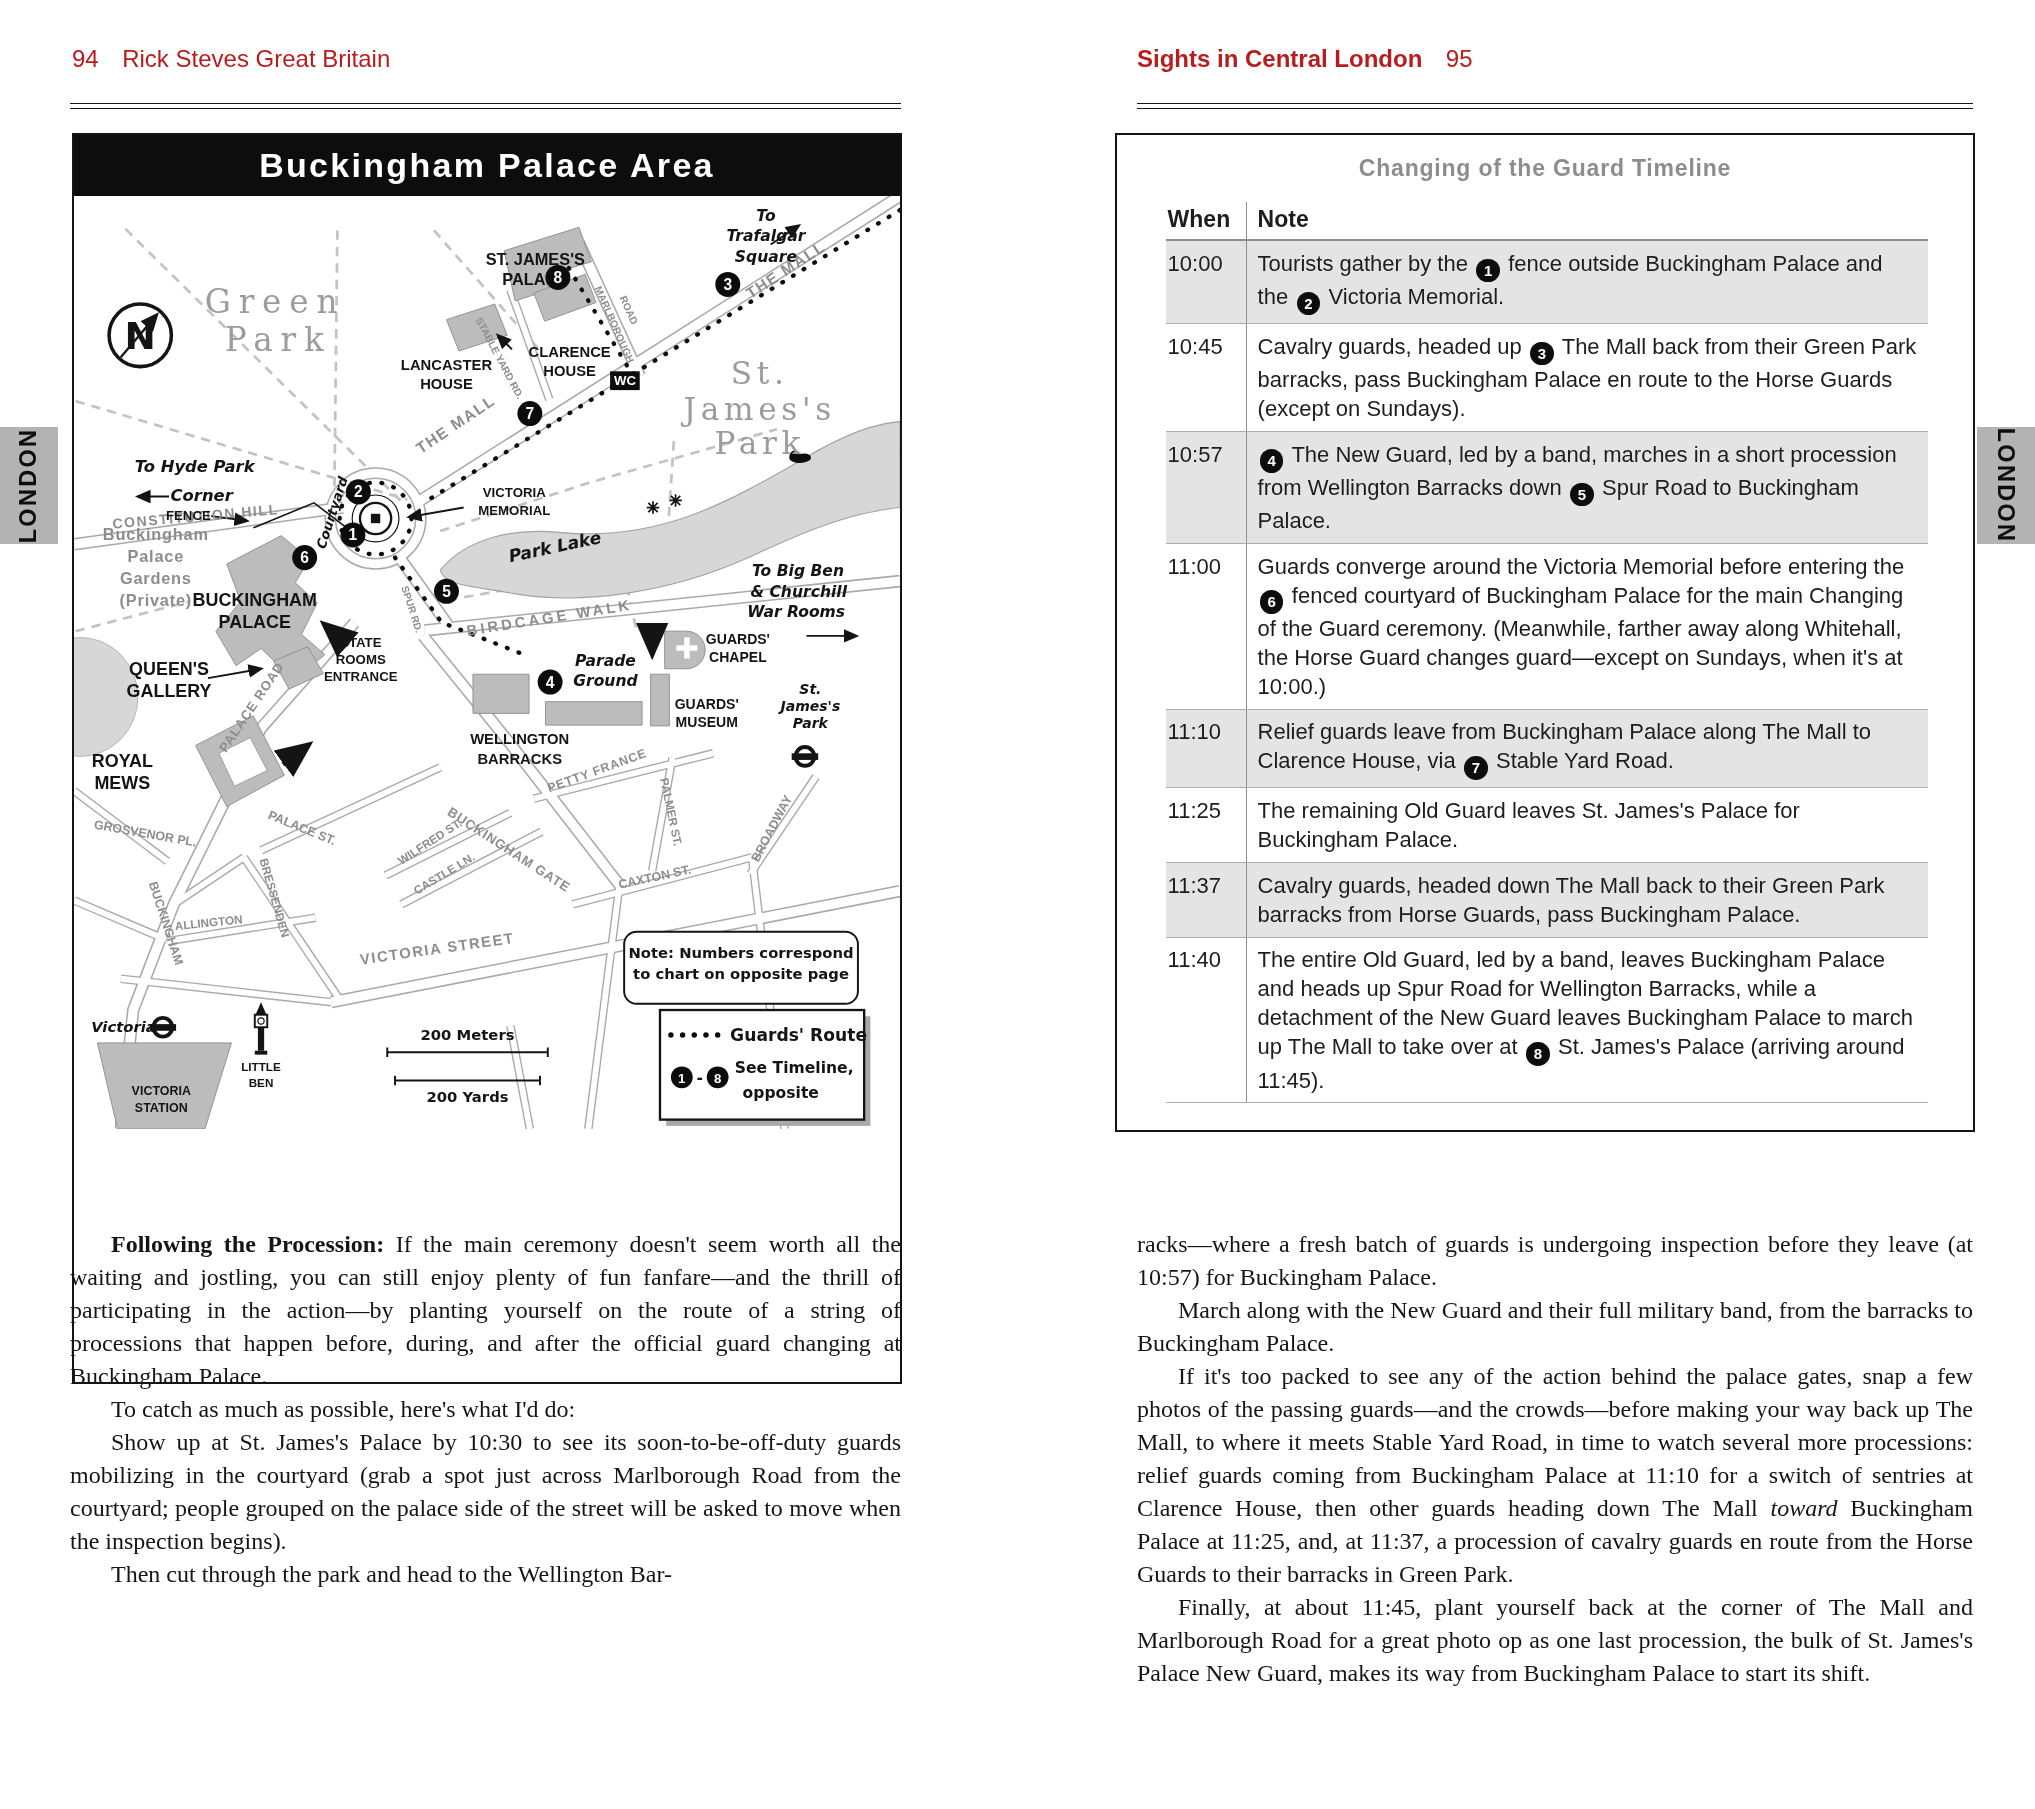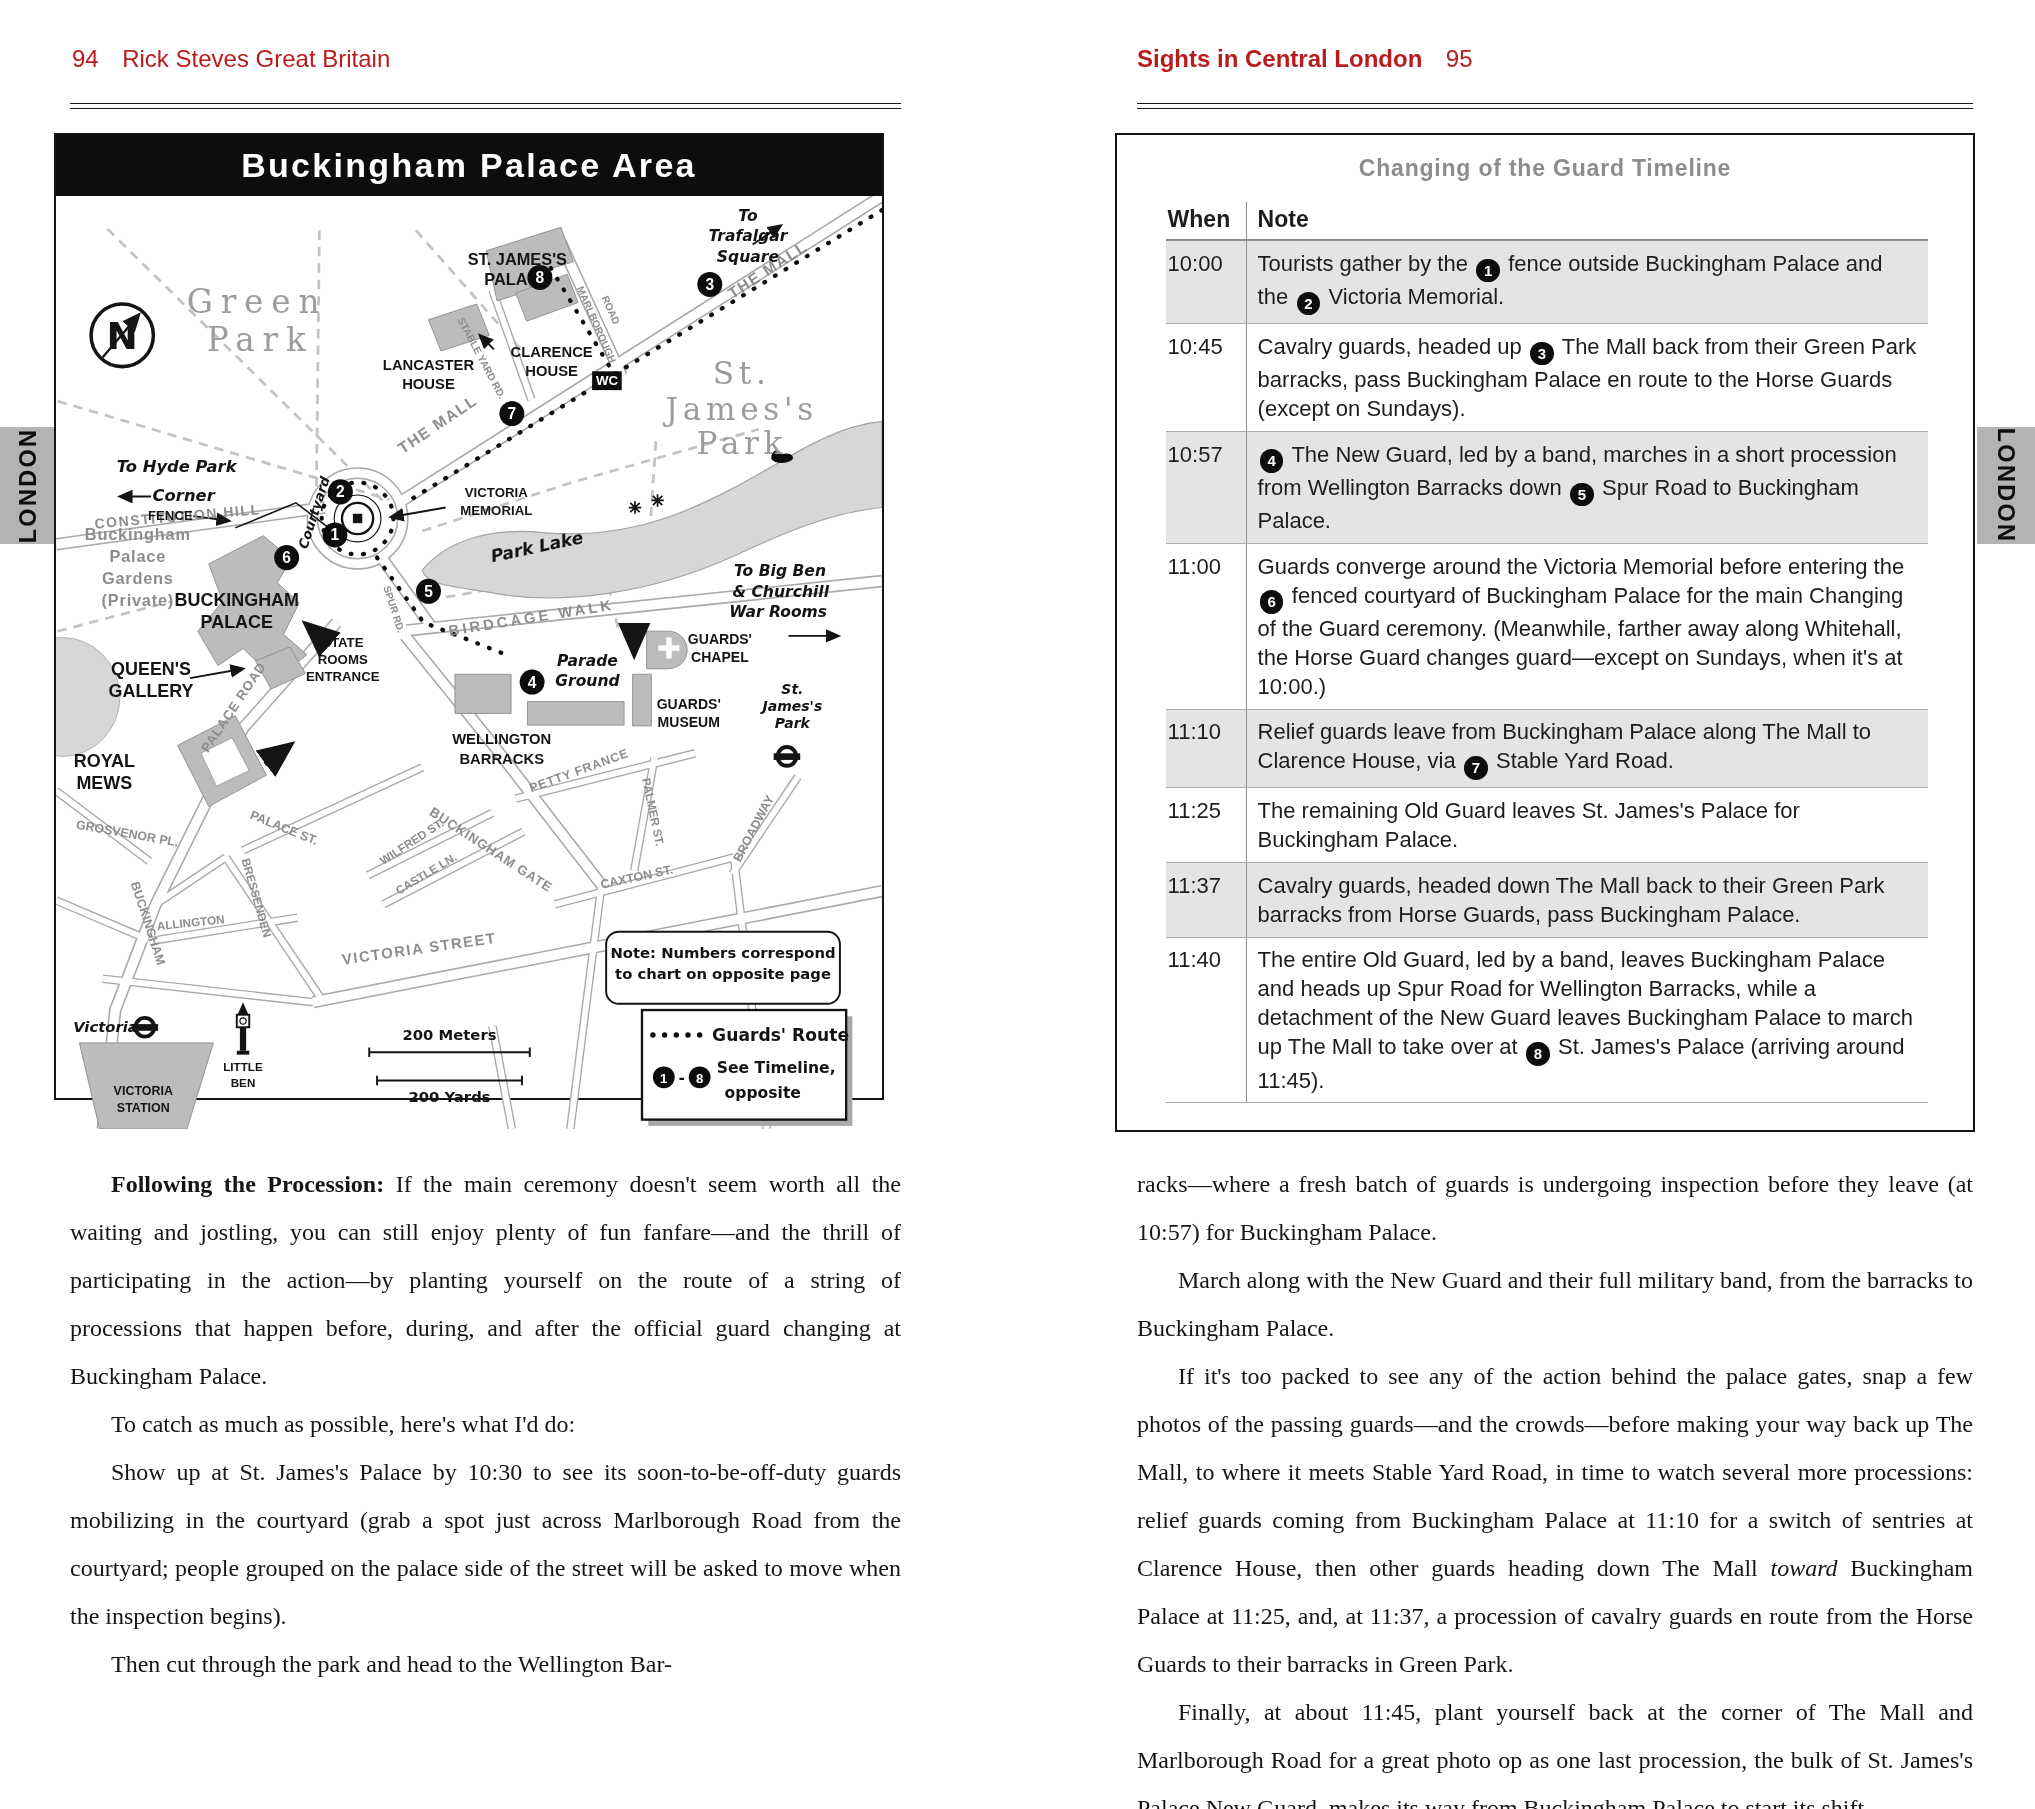--- a/index.html
+++ b/index.html
@@ -19,21 +19,21 @@
   
   .side-tab{position:absolute;top:427px;width:58px;height:117px;background:#b3b3b3;
             display:flex;align-items:center;justify-content:center;}
   .side-tab.left{left:0;}
   .side-tab.right{left:1977px;}
   .side-tab span{font-weight:bold;font-size:23.5px;letter-spacing:2.3px;color:#0d0d0d;white-space:nowrap;}
   .side-tab.left span{transform:rotate(-90deg);}
   .side-tab.right span{transform:rotate(90deg);}
 
   
-  .map-box{position:absolute;left:54px;top:133px;width:830px;height:967px;
+  .map-box{position:absolute;left:72px;top:133px;width:830px;height:1251px;
            border:2.3px solid #141414;box-sizing:border-box;background:#fff;}
   .map-banner{height:61px;background:#0d0d0d;color:#fff;font-weight:bold;font-size:34px;
               letter-spacing:2.3px;text-align:center;line-height:61px;}
   .map-box svg{display:block;width:100%;height:933px;}
 
   
   text.lb{font-family:"Liberation Sans",sans-serif;}
   text.road{fill:#8d8d8d;font-weight:bold;}
   text.place{fill:#141414;font-weight:bold;}
   text.park{fill:#9c9c9c;font-family:"DejaVu Serif",serif;}
@@ -51,22 +51,22 @@
   .tl-hrow .h-when{width:78px;padding:3.1px 0 4.7px 1.6px;}
   .tl-hrow .h-what{flex:1;padding:3.1px 0 4.7px 11px;border-left:1.6px solid #8e8e8e;}
   .tl-row{display:flex;border-bottom:1.2px solid #adadad;}
   .tl-row.shaded{background:#e4e4e4;}
   .tl-when{width:78px;padding:7.8px 0 7.8px 1.6px;}
   .tl-what{flex:1;padding:7.8px 9.4px 7.8px 11px;border-left:1.6px solid #8e8e8e;}
   .badge{display:inline-block;width:23.5px;height:23.5px;border-radius:50%;background:#0d0d0d;color:#fff;
          font-weight:bold;font-size:15px;line-height:23.5px;text-align:center;vertical-align:-4.7px;margin:0 2.3px;}
 
   
-  .col{position:absolute;top:1160px;font-family:"Liberation Serif",serif;font-size:24px;
-       line-height:48px;text-align:justify;color:#151515;}
+  .col{position:absolute;top:1228px;font-family:"Liberation Serif",serif;font-size:24px;
+       line-height:33px;text-align:justify;color:#151515;}
   .col.left{left:70px;width:831px;}
   .col.right{left:1137px;width:836px;}
   .col p{margin:0;}
   .col p.indent{text-indent:41px;}
   .col .b{font-weight:bold;}
   .col .i{font-style:italic;}
 </style>
 </head>
 <body>
 

